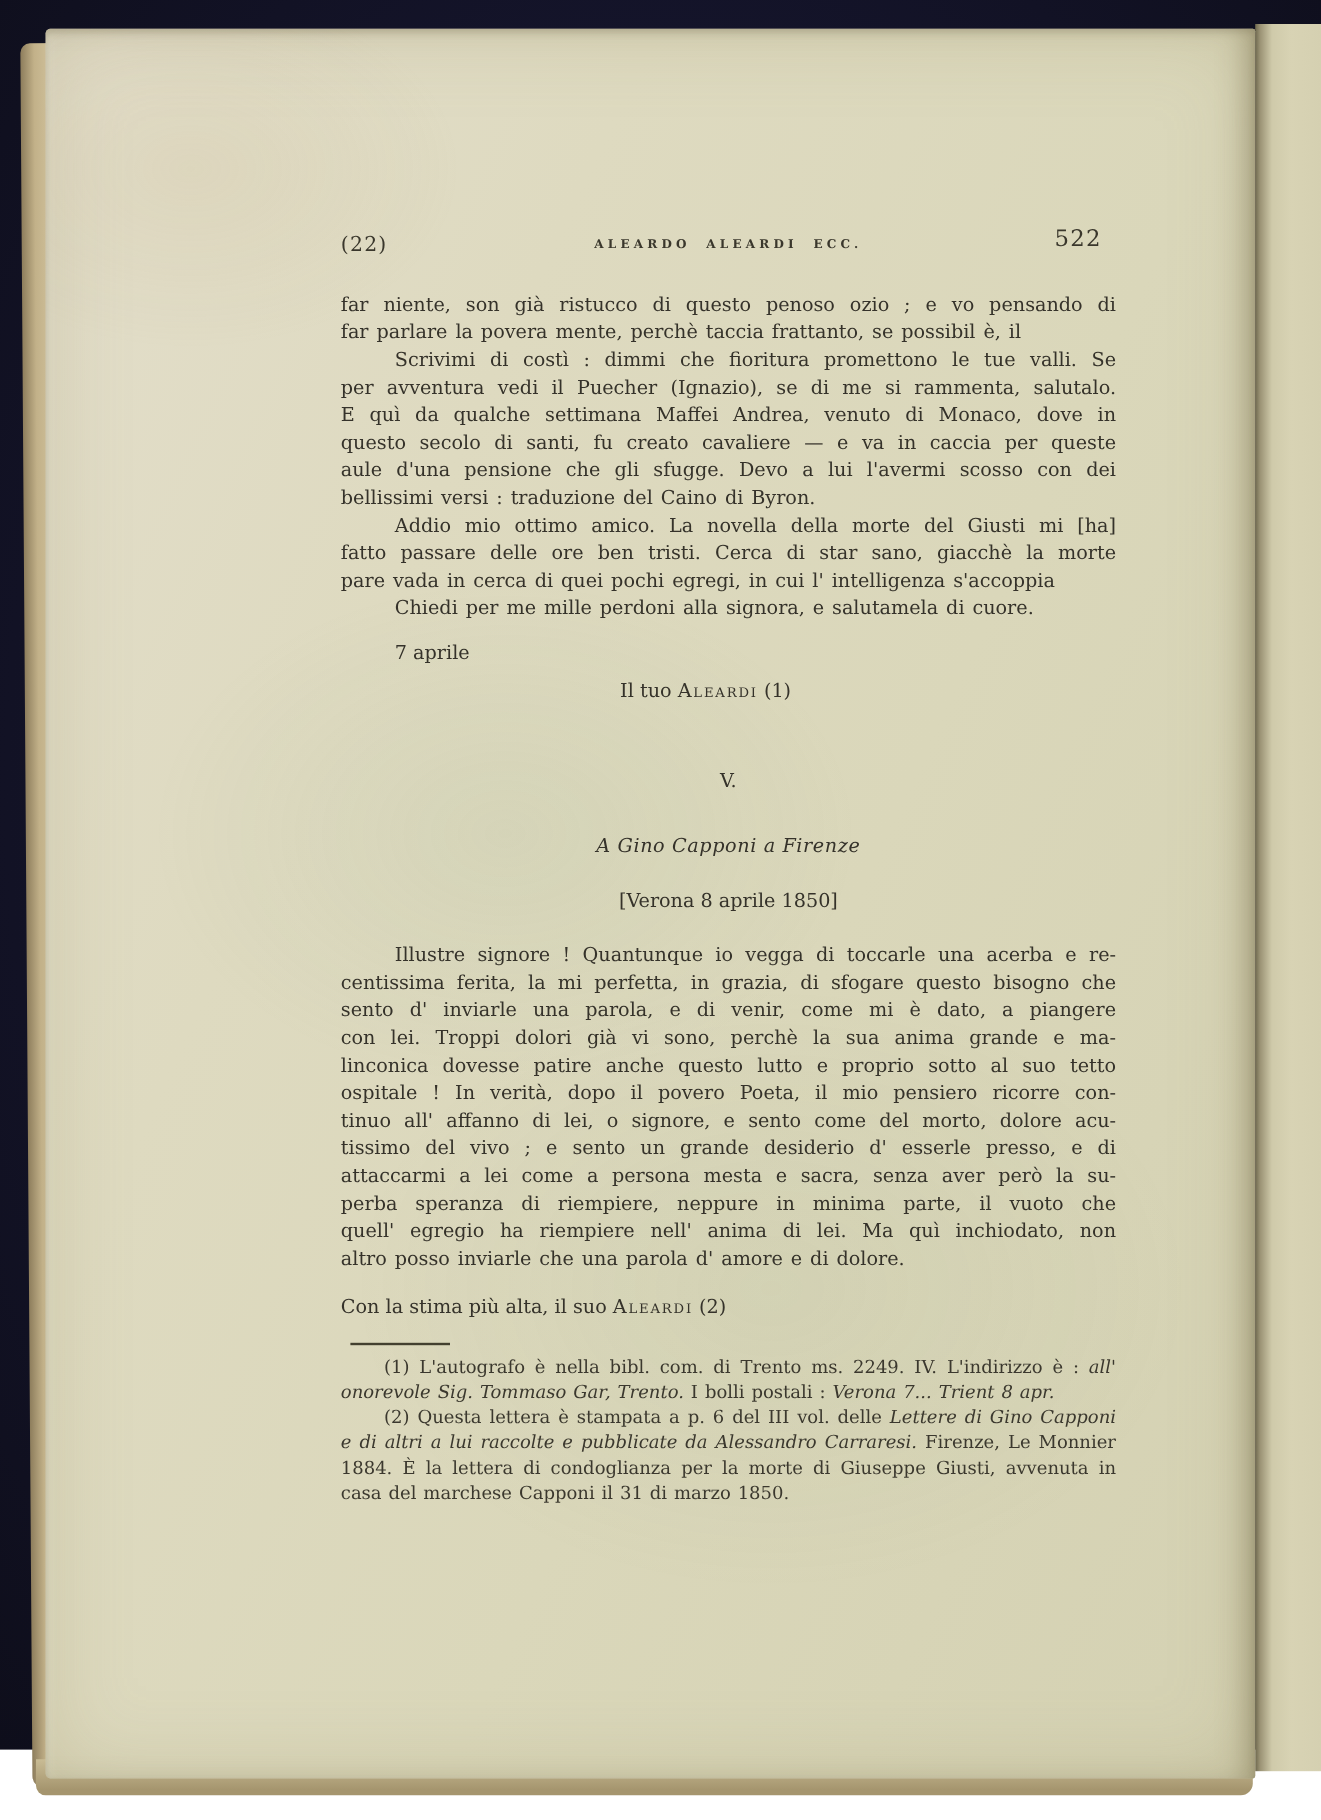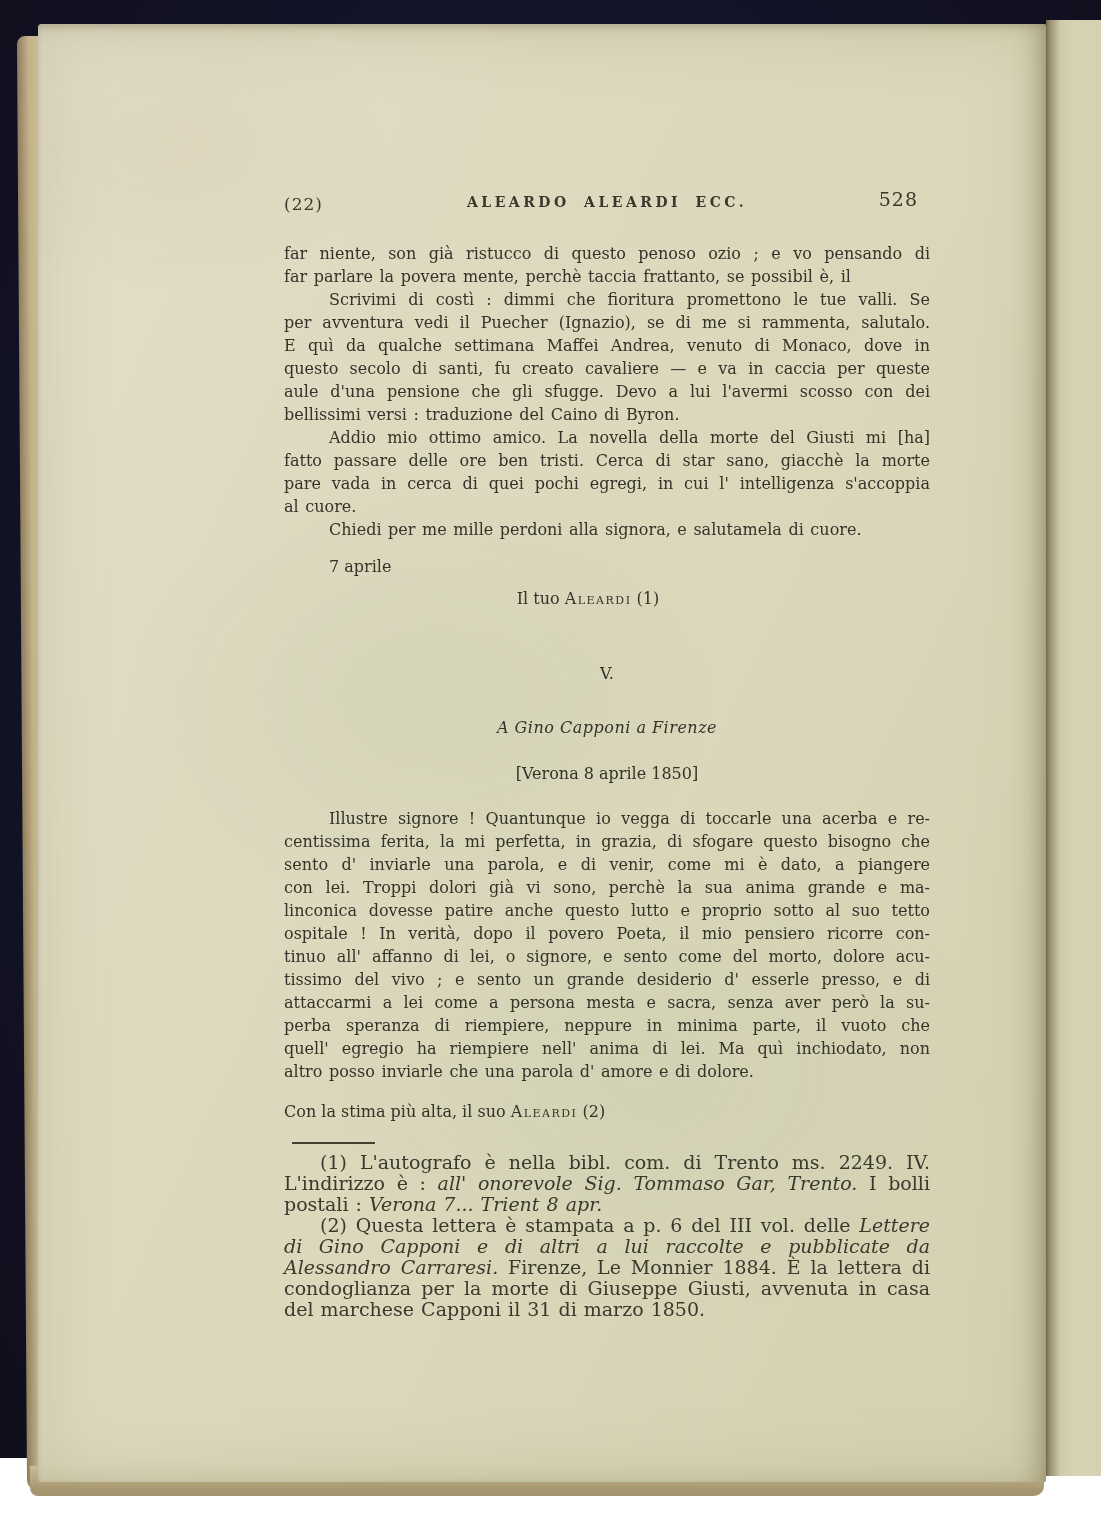--- a/index.html
+++ b/index.html
@@ -48,77 +48,76 @@
       radial-gradient(ellipse 500px 360px at 60% 72%, rgba(140,160,125,0.08), rgba(140,160,125,0) 70%),
       radial-gradient(ellipse 300px 200px at 12% 8%, rgba(190,170,120,0.12), rgba(190,170,120,0) 75%);
     pointer-events: none;
   }
   .content {
     position: absolute; left: 246px; top: 168px; width: 646px;
     color: #35322a; font-size: 16px;
   }
   .header-row { position: relative; text-align: center; height: 24px; margin-bottom: 26px; color: #3a372c; }
   .folio-left { position: absolute; left: 0; top: 2px; font-size: 17px; letter-spacing: 1px; }
-  .running-title { font-size: 14px; font-weight: bold; letter-spacing: 3.5px; word-spacing: 6px; }
+  .running-title { font-size: 10px; font-weight: bold; letter-spacing: 3.5px; word-spacing: 6px; }
   .folio-right { position: absolute; right: 12px; top: -4px; font-size: 19px; letter-spacing: 1px; }
 
   .para { word-spacing: 1.5px; }
   .tline { text-align: justify; text-align-last: justify; line-height: 23px; white-space: normal; }
   .para .tline:last-child { text-align-last: left; }
   .para.ind .tline:first-child { text-indent: 45px; }
 
   .dateline { margin-top: 14px; padding-left: 45px; line-height: 23px; }
   .signature { margin-top: 9px; text-align: center; padding-right: 38px; line-height: 23px; }
   .sc { font-variant: small-caps; letter-spacing: 1.5px; }
   .section-no { margin-top: 52px; text-align: center; line-height: 23px; }
   .addressee { margin-top: 31px; text-align: center; font-style: italic; line-height: 23px; letter-spacing: 0.5px; }
   .place-date { margin-top: 23px; text-align: center; line-height: 23px; }
   .letter-body { margin-top: 22px; }
   .closing { margin-top: 17px; padding-right: 30px; line-height: 23px; }
 
   .fn-rule { margin-top: 19px; margin-left: 8px; width: 83px; height: 0;
              border-top: 2px solid #43402f; }
-  .footnotes { margin-top: 8px; color: #3b382e; font-size: 19px; }
+  .footnotes { margin-top: 8px; color: #3b382e; font-size: 15px; }
   .fn { margin: 0; text-align: justify; text-indent: 36px; line-height: 21px; word-spacing: 1px; }
   .fn .it { font-style: italic; }
 </style>
 </head>
 <body>
 
 <div class="scene">
   <div class="underpage-left"></div>
   <div class="underpage-bottom"></div>
   <div class="next-page"></div>
 
   <div class="page">
     <div class="content">
 
       <div class="header-row">
         <span class="folio-left">(22)</span>
         <span class="running-title">ALEARDO ALEARDI ECC.</span>
-        <span class="folio-right">528</span>
+        <span class="folio-right">522</span>
       </div>
 
       <div class="para cont">
           <div class="tline">far niente, son già ristucco di questo penoso ozio ; e vo pensando di</div>
           <div class="tline">far parlare la povera mente, perchè taccia frattanto, se possibil è, il</div>
         </div>
       <div class="para ind">
           <div class="tline">Scrivimi di costì : dimmi che fioritura promettono le tue valli. Se</div>
           <div class="tline">per avventura vedi il Puecher (Ignazio), se di me si rammenta, salutalo.</div>
           <div class="tline">E quì da qualche settimana Maffei Andrea, venuto di Monaco, dove in</div>
           <div class="tline">questo secolo di santi, fu creato cavaliere — e va in caccia per queste</div>
           <div class="tline">aule d'una pensione che gli sfugge. Devo a lui l'avermi scosso con dei</div>
           <div class="tline">bellissimi versi : traduzione del Caino di Byron.</div>
         </div>
       <div class="para ind">
           <div class="tline">Addio mio ottimo amico. La novella della morte del Giusti mi [ha]</div>
           <div class="tline">fatto passare delle ore ben tristi. Cerca di star sano, giacchè la morte</div>
           <div class="tline">pare vada in cerca di quei pochi egregi, in cui l' intelligenza s'accoppia</div>
-          <div class="tline">al cuore.</div>
         </div>
       <div class="para ind">
           <div class="tline">Chiedi per me mille perdoni alla signora, e salutamela di cuore.</div>
         </div>
 
       <div class="dateline">7 aprile</div>
 
       <div class="signature">
         <span>Il tuo</span>
         <span class="sc">Aleardi</span>

